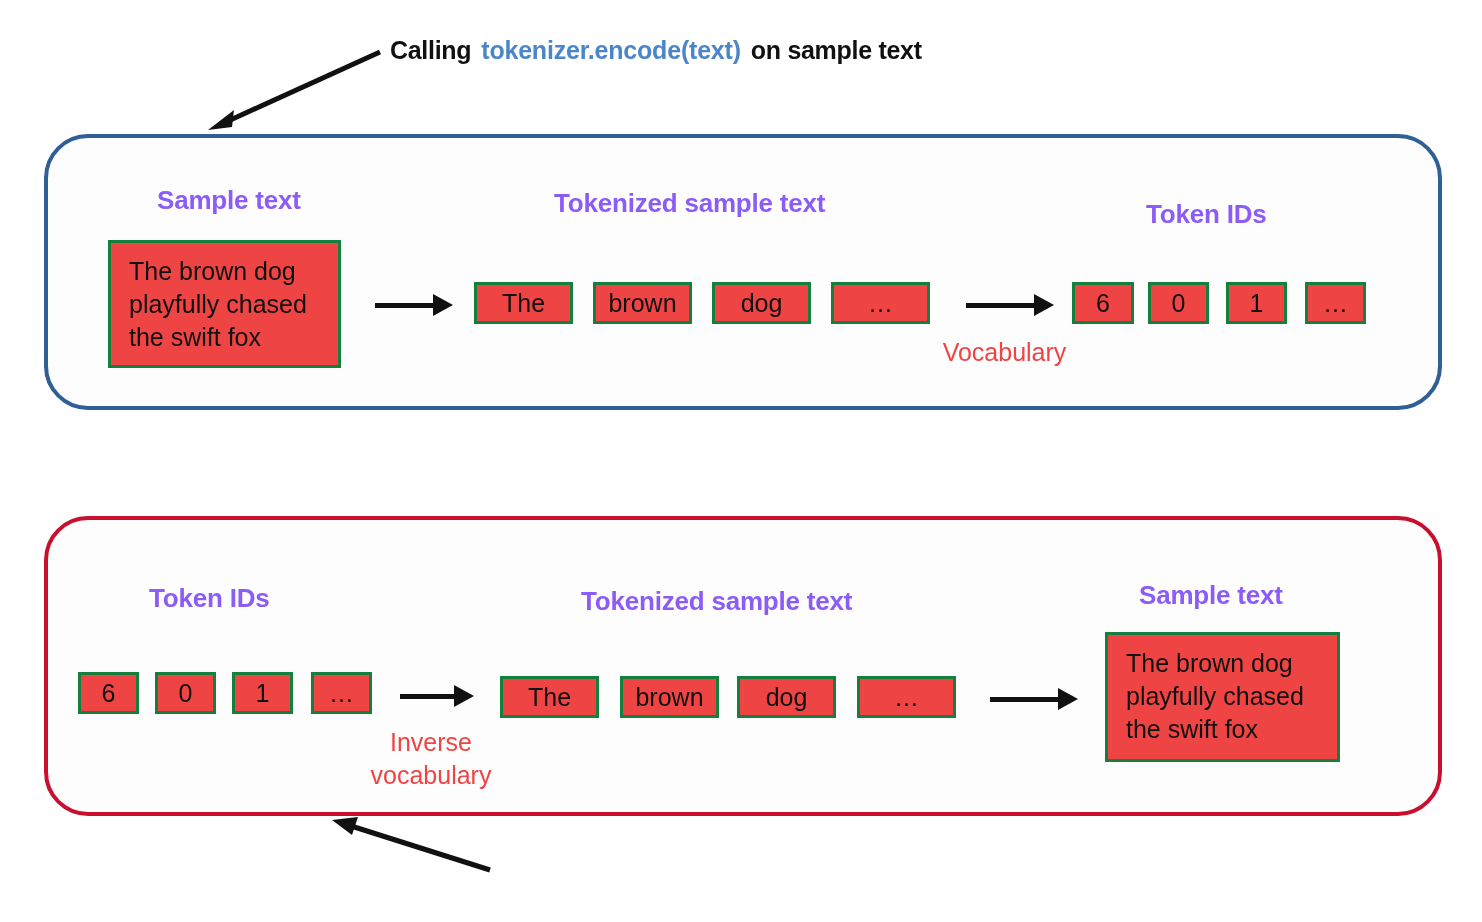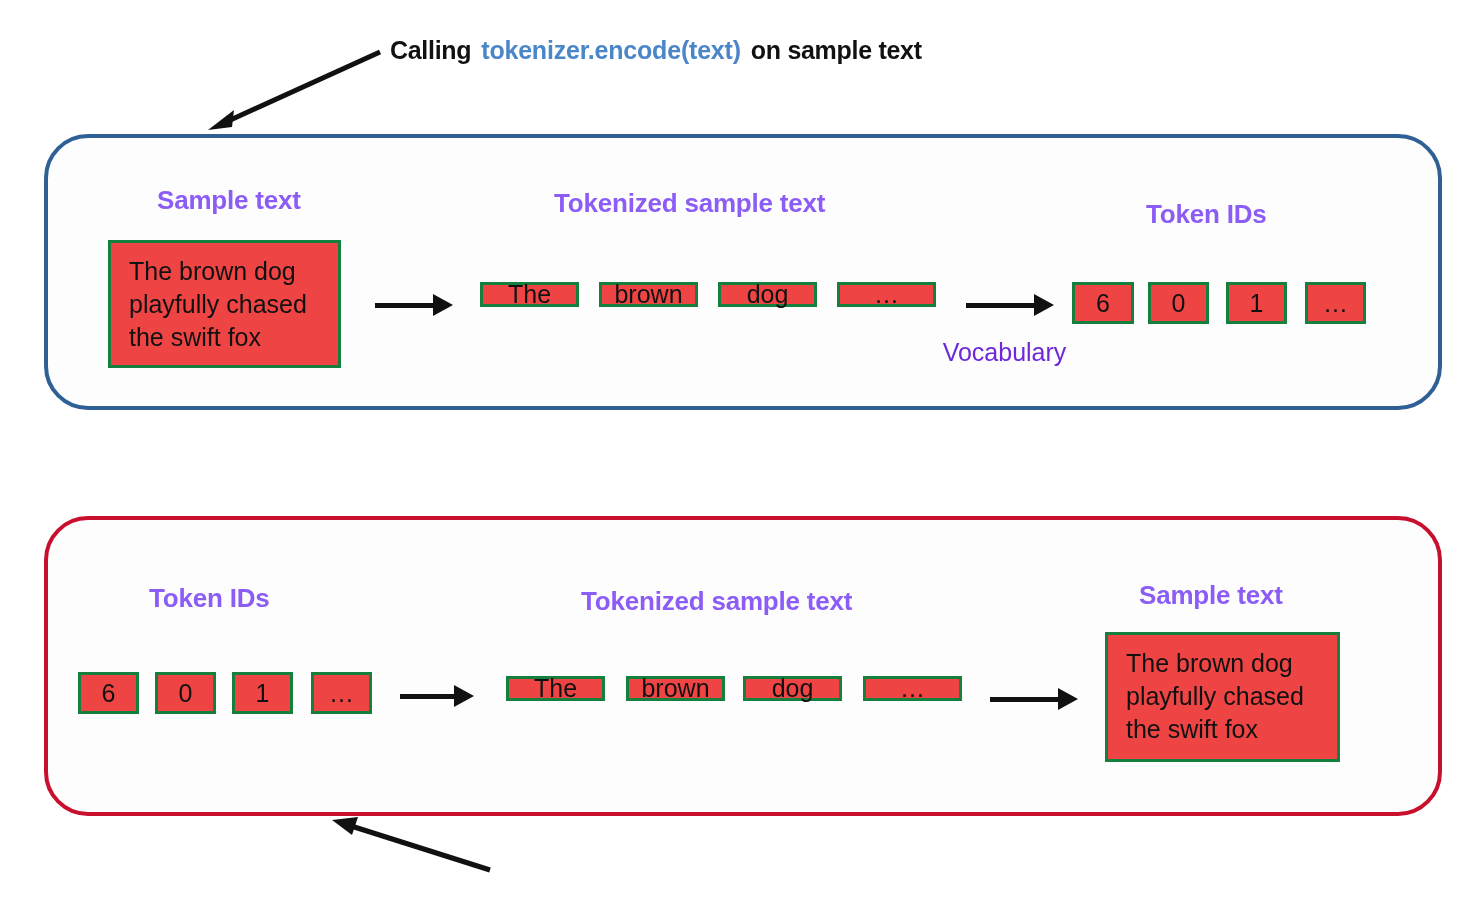--- a/index.html
+++ b/index.html
@@ -77,22 +77,21 @@
     background: #ef4444;
     box-sizing: border-box;
     display: flex;
     align-items: center;
     font-size: 25px;
     color: #111111;
     white-space: nowrap;
   }
   .box.token {
     justify-content: center;
-    height: 25px;
-    margin-left: 6px;
+    height: 42px;
   }
   .box.idbox {
     justify-content: center;
     height: 42px;
   }
   .box.sample {
     align-items: flex-start;
     padding: 12px 0 0 18px;
     line-height: 1.32;
     white-space: normal;
@@ -117,21 +116,21 @@
     width: 0; height: 0;
     border-top: 11px solid transparent;
     border-bottom: 11px solid transparent;
     border-left: 20px solid #111111;
   }
 
   
   .arrow-label {
     position: absolute;
     font-size: 25px;
-    color: #6d28d9;
+    color: #ef4444;
     white-space: nowrap;
     text-align: center;
   }
   .arrow-label.two-line { white-space: pre-line; line-height: 1.3; }
 
   
   #pointer-encode, #pointer-decode {
     position: absolute;
     overflow: visible;
   }
@@ -189,20 +188,22 @@
 
   <div class="box idbox" style="left:78px; top:672px; width:61px;">6</div>
   <div class="box idbox" style="left:155px; top:672px; width:61px;">0</div>
   <div class="box idbox" style="left:232px; top:672px; width:61px;">1</div>
   <div class="box idbox" style="left:311px; top:672px; width:61px;">…</div>
 
   <div class="arrow" style="left:400px; top:694px; width:80px;">
     <div class="shaft" style="width:58px;"></div>
     <div class="head" style="left:54px;"></div>
   </div>
+  <div class="arrow-label two-line" style="left:357px; top:726px; width:148px;">Inverse
+vocabulary</div>
 
   <div class="box token" style="left:500px; top:676px; width:99px;">The</div>
   <div class="box token" style="left:620px; top:676px; width:99px;">brown</div>
   <div class="box token" style="left:737px; top:676px; width:99px;">dog</div>
   <div class="box token" style="left:857px; top:676px; width:99px;">…</div>
 
   <div class="arrow" style="left:990px; top:697px; width:95px;">
     <div class="shaft" style="width:72px;"></div>
     <div class="head" style="left:68px;"></div>
   </div>

